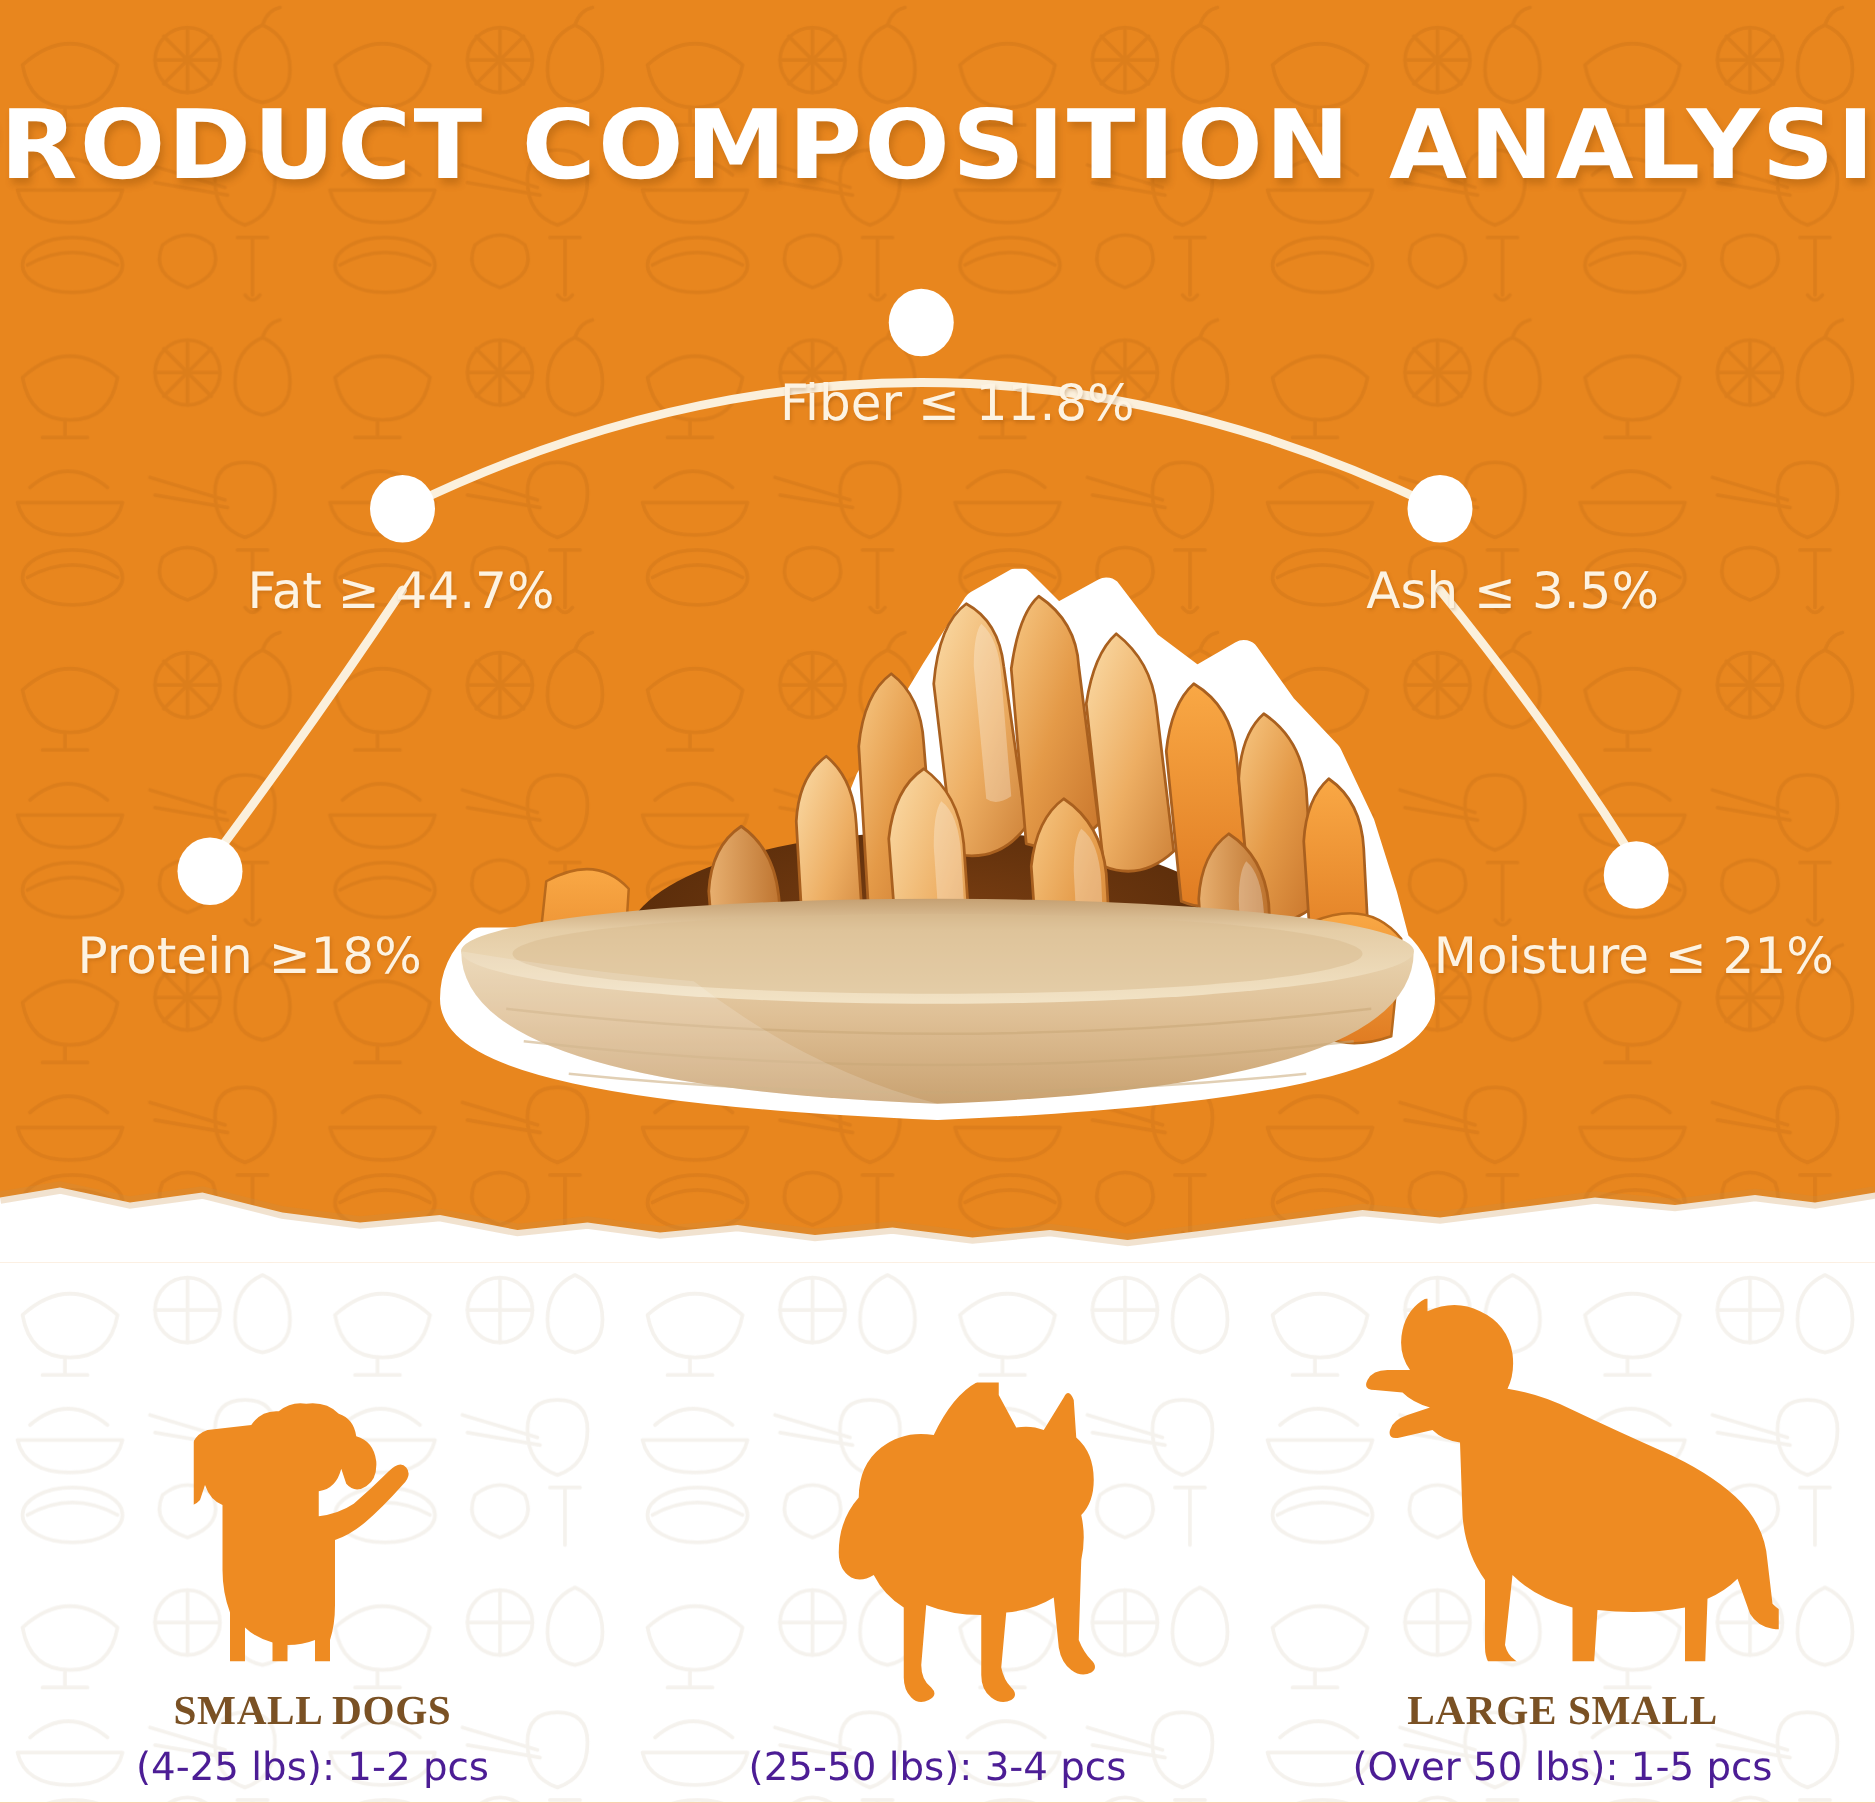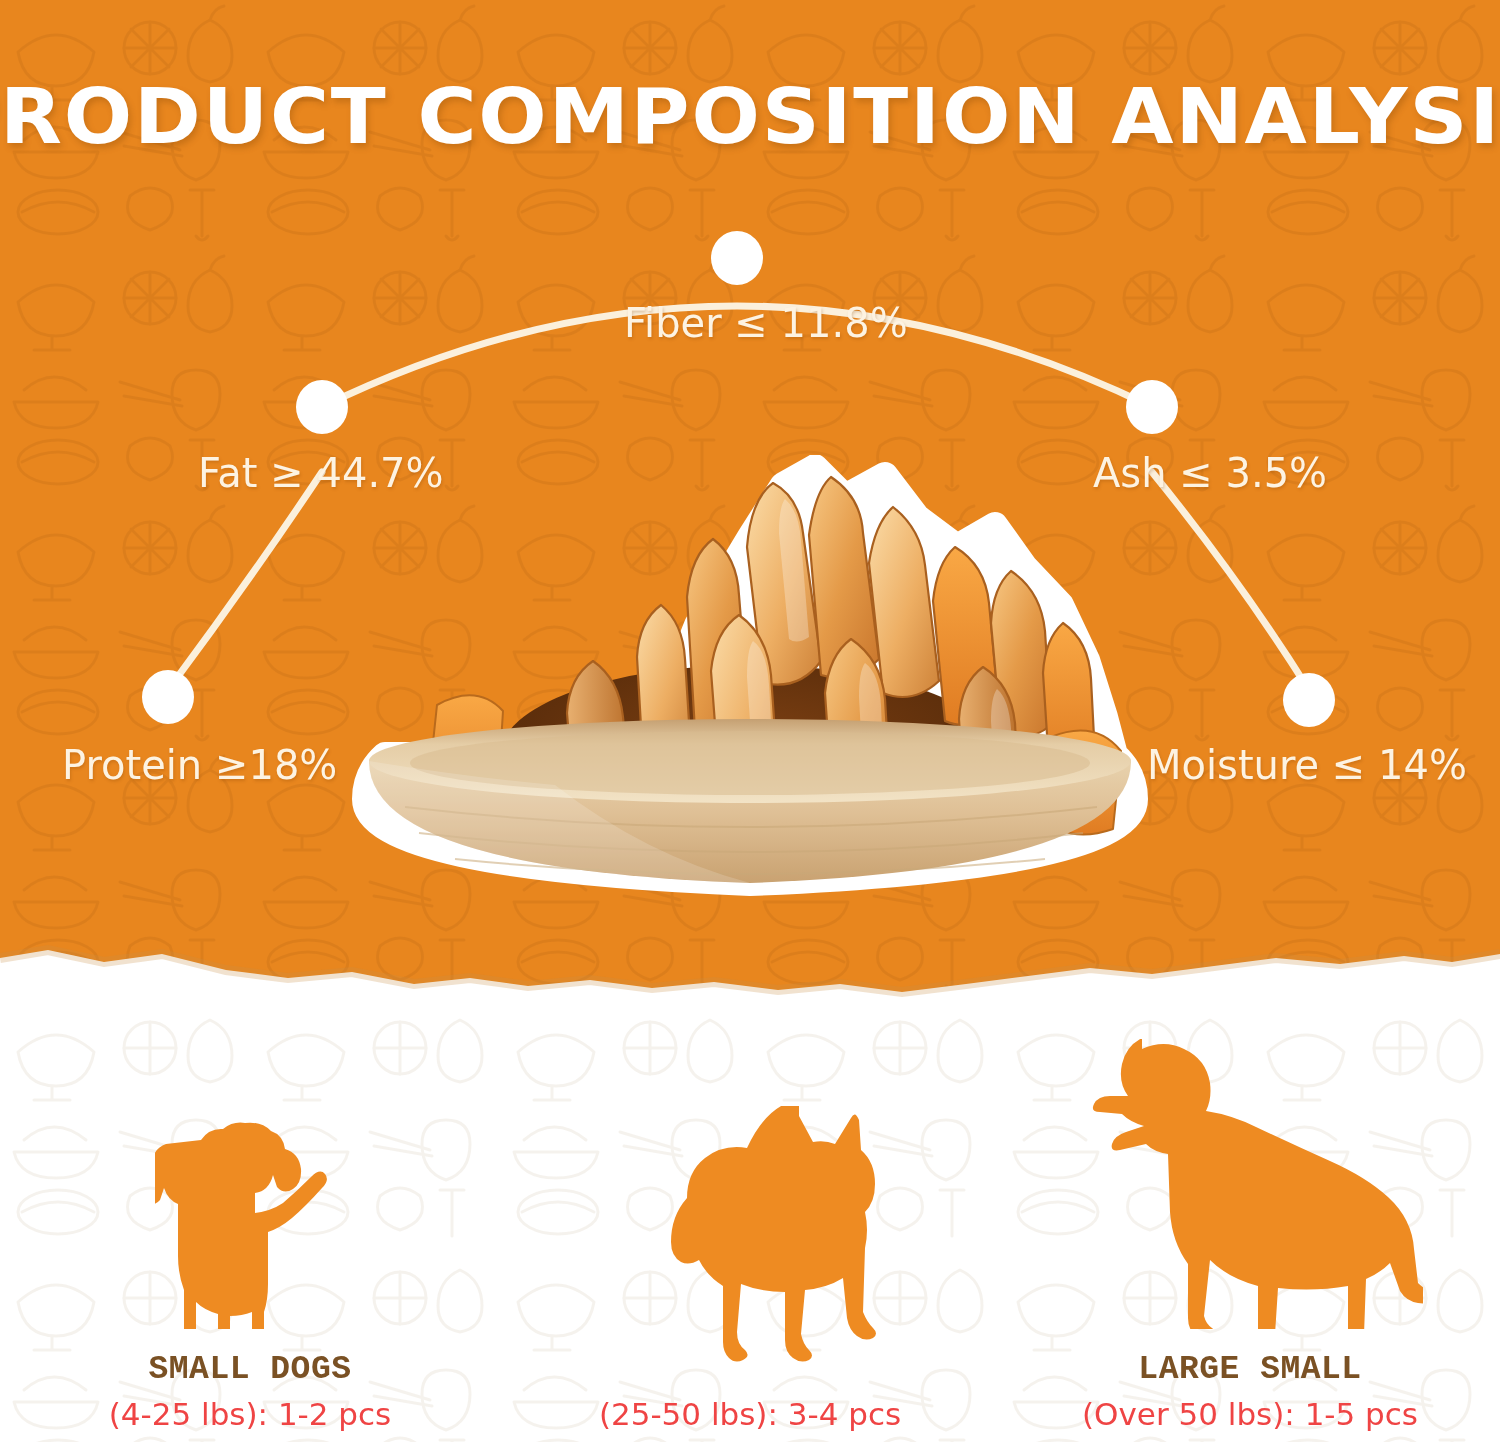--- a/index.html
+++ b/index.html
@@ -79,33 +79,33 @@
   .dog-col{
     flex:1 1 0; position:relative;
     display:flex; flex-direction:column; align-items:center; justify-content:flex-end;
   }
   .dog-art{ display:block; }
   .dc-small  .dog-art{ width:190px; height:215px; margin-bottom:22px; }
   .dc-medium .dog-art{ width:258px; height:268px; margin-bottom:22px; }
   .dc-large  .dog-art{ width:345px; height:290px; margin-bottom:22px; }
 
   .dog-title{
-    font-family:Liberation Mono, monospace;
+    font-family:Liberation Serif, serif;
     font-weight:700;
     font-size:33px;
     letter-spacing:.5px;
     color:#7A5124;
     margin-bottom:8px;
     white-space:nowrap;
   }
   .dog-sub{
     font-family:"DejaVu Sans", sans-serif;
     font-weight:400;
     font-size:31px;
-    color:#ef4444;
+    color:#4c1d95;
     white-space:nowrap;
     margin-bottom:10px;
   }
 </style>
 </head>
 <body>
 
 <div id="stage">
 
   <div class="top-panel">
@@ -148,21 +148,21 @@
         <ellipse cx="1152" cy="407" rx="26" ry="27"></ellipse>
         <ellipse cx="168" cy="697" rx="26" ry="27"></ellipse>
         <ellipse cx="1309" cy="700" rx="26" ry="27"></ellipse>
       </g>
     </svg>
 
     <div class="nlabel nl-fiber">Fiber ≤ 11.8%</div>
     <div class="nlabel nl-fat">Fat ≥ 44.7%</div>
     <div class="nlabel nl-ash">Ash ≤ 3.5%</div>
     <div class="nlabel nl-protein">Protein ≥18%</div>
-    <div class="nlabel nl-moist">Moisture ≤ 14%</div>
+    <div class="nlabel nl-moist">Moisture ≤ 21%</div>
 
     <svg class="product" viewBox="0 0 810 445">
       <defs>
         <linearGradient id="bowlOut" x1="0" y1="0" x2="0" y2="1">
           <stop offset="0" stop-color="#E9D4B0"></stop>
           <stop offset=".45" stop-color="#DFC096"></stop>
           <stop offset="1" stop-color="#C9A271"></stop>
         </linearGradient>
         <linearGradient id="bowlIn" x1="0" y1="0" x2="0" y2="1">
           <stop offset="0" stop-color="#C5A072"></stop>

